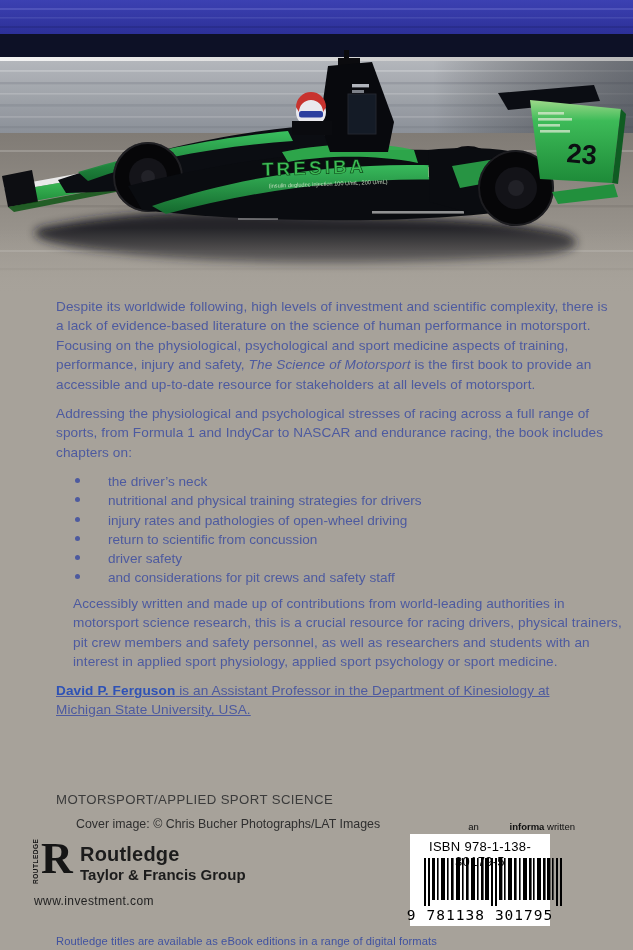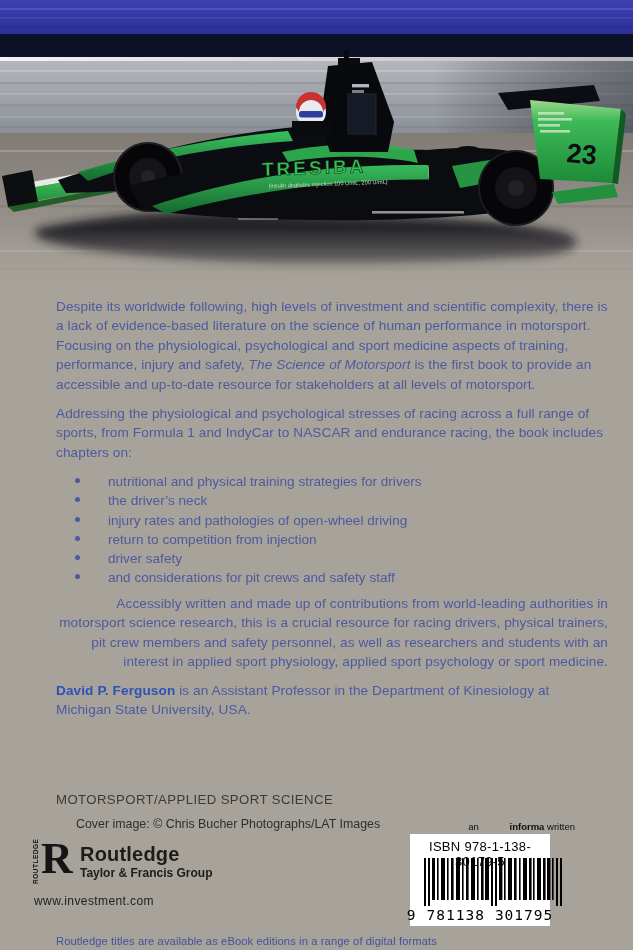--- a/index.html
+++ b/index.html
@@ -17,22 +17,22 @@
   .photo{position:absolute;left:0;top:0;width:633px;height:295px;}
   .photo svg{display:block;}
   
   .copy{position:absolute;color:#4d5a9f;}
   .blurb{font-size:13.6px;line-height:19.4px;letter-spacing:.1px;}
   #blurb1{left:56px;top:297px;width:552px;}
   #blurb2{left:56px;top:404px;width:552px;}
   #topics{left:75px;top:472px;width:500px;list-style:none;margin:0;padding:0;}
   #topics li{display:flex;align-items:baseline;font-size:13.6px;line-height:19.3px;}
   #topics .dot{width:5px;height:5px;border-radius:50%;background:#4d5a9f;flex:0 0 5px;margin-right:28px;position:relative;top:-3px;}
-  #blurb3{left:56px;top:594px;width:552px;text-align:right;}
-  #author{left:56px;top:681px;width:552px;}
+  #blurb3{left:73px;top:594px;width:552px;}
+  #author{left:56px;top:681px;width:552px;text-decoration:underline;}
   #author b{color:#2e52b6;font-weight:700;}
   .italic{font-style:italic;}
   
   #category{left:56px;top:792px;font-size:13.2px;letter-spacing:.4px;color:#3b3b3b;font-weight:500;}
   #credit{left:56px;top:817px;font-size:12.4px;color:#2f2f2f;margin-left:20px;}
   #informa{position:absolute;right:58px;top:821px;font-size:9.5px;color:#101010;}
   #informa b{font-weight:700;padding-left:28px;}
   .barcode-box{
     position:absolute;left:410px;top:834px;width:140px;height:92px;
     background:#fff;color:#000;text-align:center;
@@ -51,21 +51,21 @@
     position:absolute;left:-2px;top:1px;
     font-size:6.5px;font-weight:700;letter-spacing:.5px;color:#151515;
     transform:rotate(180deg);writing-mode:vertical-rl;height:40px;text-align:center;
   }
   .logo-r{
     position:absolute;left:7px;top:-6px;
     font-family:"Liberation Serif", serif;font-size:44px;font-weight:700;color:#151515;line-height:1;
   }
   .logo-names{margin-left:6px;}
   .logo-routledge{font-size:20px;font-weight:600;letter-spacing:.2px;color:#1c1c1c;line-height:22px;}
-  .logo-tf{font-size:12px;font-weight:700;color:#1c1c1c;margin-top:1px;text-align:right;}
+  .logo-tf{font-size:15px;font-weight:700;color:#1c1c1c;margin-top:1px;text-align:right;}
   .website{margin-top:9px;font-size:12px;color:#222;letter-spacing:.4px;}
   #ebook-note{left:56px;top:907px;font-size:11.2px;color:#4052a0;letter-spacing:.1px;margin-top:28px;}
 </style>
 </head>
 <body>
 
 <div class="book">
 
   <div class="photo">
     <svg width="633" height="295" viewBox="0 0 633 295">
@@ -219,33 +219,33 @@
 
   <p class="copy blurb" id="blurb1" style="margin:0;">
     <span>Despite its worldwide following, high levels of investment and scientific complexity, there is a lack of evidence-based literature on the science of human performance in motorsport. Focusing on the physiological, psychological and sport medicine aspects of training, performance, injury and safety, </span><span class="italic">The Science of Motorsport</span><span> is the first book to provide an accessible and up-to-date resource for stakeholders at all levels of motorsport.</span>
   </p>
 
   <p class="copy blurb" id="blurb2" style="margin:0;">Addressing the physiological and psychological stresses of racing across a full range of sports, from Formula 1 and IndyCar to NASCAR and endurance racing, the book includes chapters on:</p>
 
   <ul class="copy" id="topics">
     <li>
         <span class="dot"></span>
+        <span>the driver’s neck</span>
+      </li>
+    <li>
+        <span class="dot"></span>
         <span>nutritional and physical training strategies for drivers</span>
       </li>
     <li>
         <span class="dot"></span>
-        <span>the driver’s neck</span>
-      </li>
-    <li>
-        <span class="dot"></span>
         <span>injury rates and pathologies of open-wheel driving</span>
       </li>
     <li>
         <span class="dot"></span>
-        <span>return to competition from injection</span>
+        <span>return to scientific from concussion</span>
       </li>
     <li>
         <span class="dot"></span>
         <span>driver safety</span>
       </li>
     <li>
         <span class="dot"></span>
         <span>and considerations for pit crews and safety staff</span>
       </li>
   </ul>

